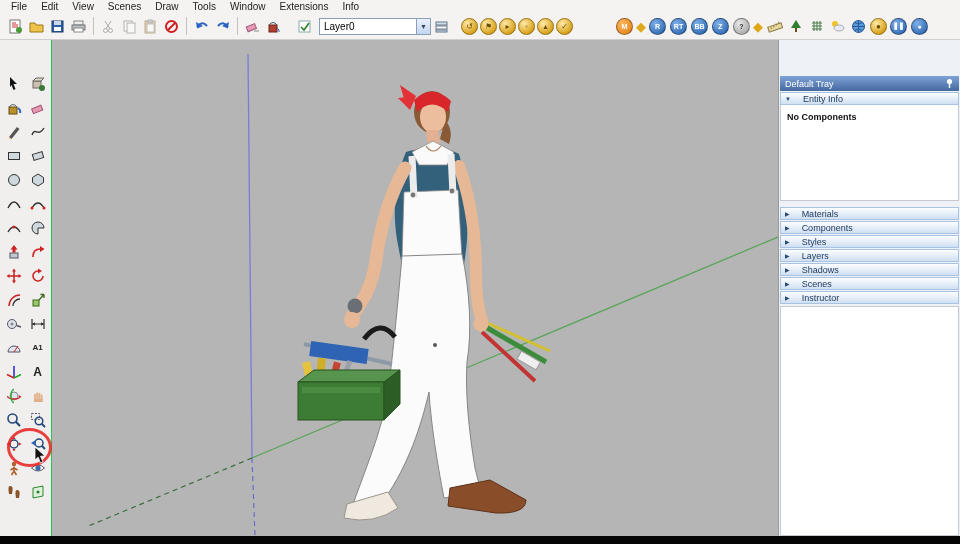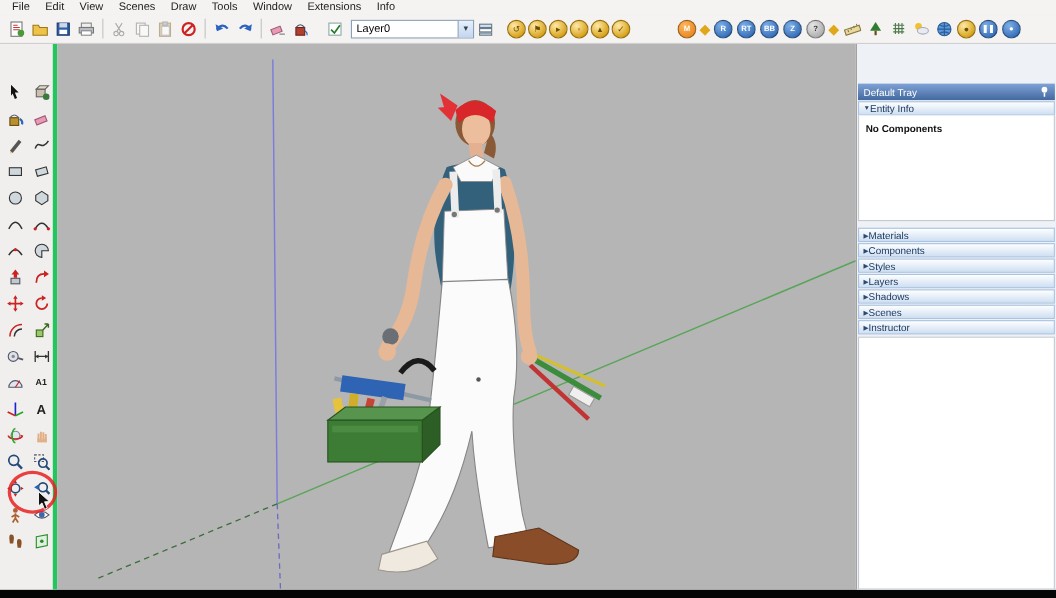--- a/index.html
+++ b/index.html
@@ -23,37 +23,37 @@
   .badge { width:17px; height:17px; border-radius:50%; color:#fff; font-weight:bold; font-size:7px; display:flex; align-items:center; justify-content:center; margin:0 2px; border:1px solid rgba(0,0,0,.35); }
   .badge.orange { background:radial-gradient(circle at 35% 30%, #ffb65e, #e07b10); }
   .badge.blue { background:radial-gradient(circle at 35% 30%, #7fb0e8, #1f5aa8); }
   .badge.gray { background:radial-gradient(circle at 35% 30%, #e8e8e8, #9a9a9a); color:#333; }
   .diamond { color:#e0a818; font-size:13px; margin:0 1px; }
 
   
   .main { display:flex; height:496px; position:relative; }
 
   
-  .palette { width:52px; background:#f0efed; border-right:4px solid #22c55e; padding:32px 0 0 2px; display:grid; grid-template-columns:24px 24px; grid-auto-rows:24px; position:relative; flex:none; }
+  .palette { width:52px; background:#f0efed; border-right:1px solid #22c55e; padding:32px 0 0 2px; display:grid; grid-template-columns:24px 24px; grid-auto-rows:24px; position:relative; flex:none; }
   .tool { width:23px; height:23px; display:flex; align-items:center; justify-content:center; border:1px solid transparent; border-radius:2px; }
   .tool svg { display:block; }
   .tool .lbl { font-size:8px; color:#222; font-weight:bold; }
 
   .annotation-ring { position:absolute; left:7px; top:388px; width:45px; height:39px; border:3px solid rgba(232,32,32,.85); border-radius:50%; pointer-events:none; z-index:5; }
   .cursor-arrow { position:absolute; left:34px; top:406px; z-index:6; pointer-events:none; }
 
   
   .canvas { flex:1; background:#b5b5b5; position:relative; overflow:hidden; }
   .canvas svg { position:absolute; left:0; top:0; }
 
   
   .tray { width:182px; background:#eef1f5; border-left:1px solid #9a9a9a; display:flex; flex-direction:column; flex:none; padding:0 1px; }
   .tray-title { height:15px; background:linear-gradient(#7fa3d6,#44699f); color:#fff; font-size:9px; display:flex; align-items:center; padding:0 5px;margin-top:36px; }
   .tray-title .grow { flex:1; }
-  .sec-header { height:13px; background:linear-gradient(#fdfeff,#cfdff2); border:1px solid #a9c4e2; font-size:9px; color:#17355a; display:flex; align-items:center; gap:0; padding:0 4px; margin-top:1px; }
+  .sec-header { height:13px; background:linear-gradient(#fdfeff,#cfdff2); border:1px solid #a9c4e2; font-size:9px; color:#17355a; display:flex; align-items:center; gap:12px; padding:0 4px; margin-top:1px; }
   .sec-header .arrow { font-size:6px; color:#2c4a70; }
   .entity-content { background:#fff; height:96px; border:1px solid #c4c9d0; border-top:none; font-size:9px; font-weight:bold; color:#111; padding:7px 6px; }
   .tray-gap { height:5px; }
   .tray-fill { flex:1; background:#fff; border:1px solid #c4c9d0; margin-top:2px; }
 
   
   .bottom-bar { height:8px; background:#050505; }
 </style>
 </head>
 <body>

